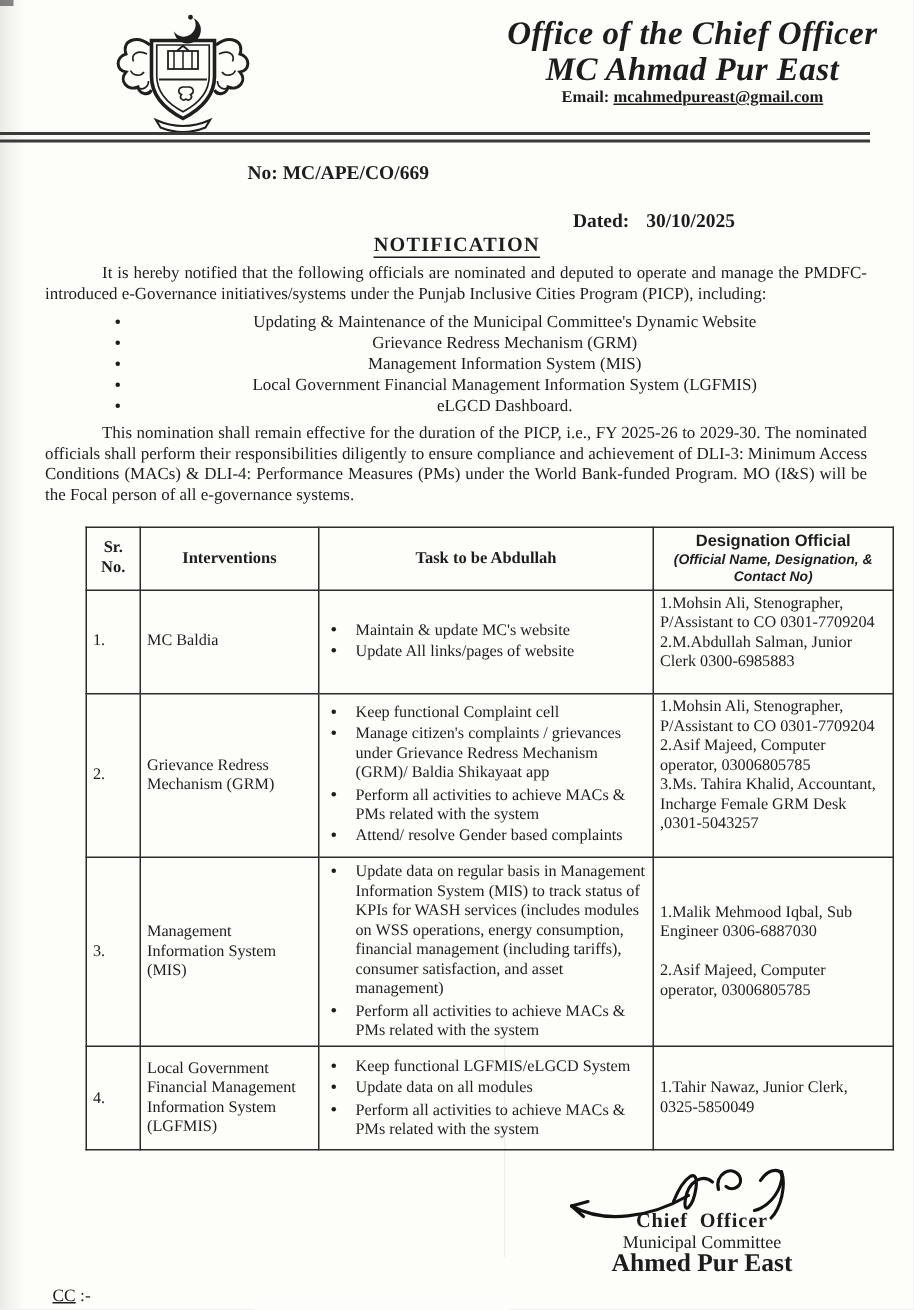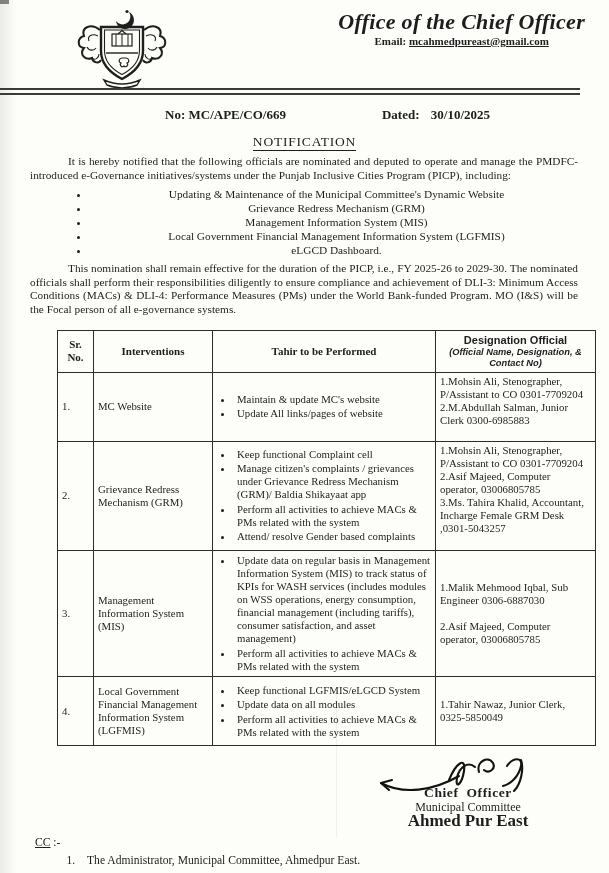--- a/index.html
+++ b/index.html
@@ -25,24 +25,24 @@
   .title1{font-size:22px;font-style:italic;font-weight:bold;letter-spacing:.3px;line-height:24px;}
   .title2{font-size:22px;font-style:italic;font-weight:bold;letter-spacing:.3px;line-height:24px;}
   .email-line{font-size:11px;font-weight:bold;margin-top:1px;}
   .email-addr{text-decoration:underline;}
 
   .double-rule{margin-top:2px;width:580px;height:3px;
     border-top:2px solid #3a3a38;border-bottom:2px solid #3a3a38;}
 
   
   .ref-row{display:flex;margin:12px 0 0 165px;font-weight:bold;font-size:13px;gap:32px;}
-  .ref-dated{margin-left:64px;}
+  .ref-dated{margin-left:64px;margin-top:32px;}
   .ref-dated .v{margin-left:8px;}
 
-  .notif-heading{text-align:center;margin-top:11px;font-size:13.5px;font-weight:normal;letter-spacing:.8px;}
+  .notif-heading{text-align:center;font-size:13.5px;font-weight:bold;letter-spacing:.8px;}
   .notif-heading span{border-bottom:1.5px solid #1d1d1d;padding-bottom:1px;}
 
   .para{margin:5px 31px 0 30px;text-align:justify;font-size:11.3px;line-height:13.6px;text-indent:38px;}
   .main-bullets{margin:5px 30px 1px 0;padding-left:90px;font-size:11.3px;line-height:14px;text-align:center;}
   .main-bullets li{padding-left:4px;margin:0;}
 
   
   table.main{border-collapse:collapse;margin:13px 0 0 57px;width:538px;table-layout:fixed;
     font-size:10.8px;line-height:13px;}
   table.main td,table.main th{border:1px solid #2c2c2a;padding:2px 4px;vertical-align:middle;
@@ -104,20 +104,21 @@
       <path d="M36,22 c-9,-7 -19,-3 -16,6 c-7,2 -7,11 0,12 c-5,6 1,13 8,10 c1,5 7,6 9,2" stroke-width="2"></path>
       <path d="M34,28 c-6,-3 -11,0 -9,5 m-2,6 c2,4 7,4 9,1 m-5,10 c4,3 8,0 8,-4" stroke-width="1.1"></path>
 
       <path d="M80,22 c9,-7 19,-3 16,6 c7,2 7,11 0,12 c5,6 -1,13 -8,10 c-1,5 -7,6 -9,2" stroke-width="2"></path>
       <path d="M82,28 c6,-3 11,0 9,5 m2,6 c-2,4 -7,4 -9,1 m5,10 c-4,3 -8,0 -8,-4" stroke-width="1.1"></path>
 
       <path d="M40,72 q18,8 36,0 l-3,5 q-15,6 -30,0 z" stroke-width="1.4"></path>
     </svg>
     <div class="title-block">
       <div class="title1">Office of the Chief Officer</div>
+      <div class="title2">MC Ahmad Pur East</div>
       <div class="email-line">
         <span>Email:</span>
         <span class="email-addr">mcahmedpureast@gmail.com</span>
       </div>
     </div>
   </div>
   <div class="double-rule"></div>
 
   <div class="ref-row">
     <span>No: MC/APE/CO/669</span>
@@ -145,29 +146,29 @@
     <colgroup>
         <col style="width:36px">
         <col style="width:119px">
         <col style="width:223px">
         <col style="width:160px">
       </colgroup>
     <tbody>
         <tr class="r-head">
       <th class="h-sr">Sr. No.</th>
       <th class="h-int">Interventions</th>
-      <th class="h-task">Tahir to be Performed</th>
+      <th class="h-task">Task to be Abdullah</th>
       <th class="h-resp">
         <div class="resp-title">Designation Official</div>
         <div class="resp-sub">(Official Name, Designation, &amp; Contact No)</div>
       </th>
     </tr>
     <tr class="r1">
       <td class="c-sr">1.</td>
-      <td class="c-int">MC Website</td>
+      <td class="c-int">MC Baldia</td>
       <td class="c-task">
         <ul class="task-list">
           <li>Maintain &amp; update MC's website</li>
           <li>Update All links/pages of website</li>
         </ul>
       </td>
       <td class="c-resp">
         <div class="official">1.Mohsin Ali, Stenographer, P/Assistant to CO 0301-7709204</div>
         <div class="official">2.M.Abdullah Salman, Junior Clerk 0300-6985883</div>
       </td>

